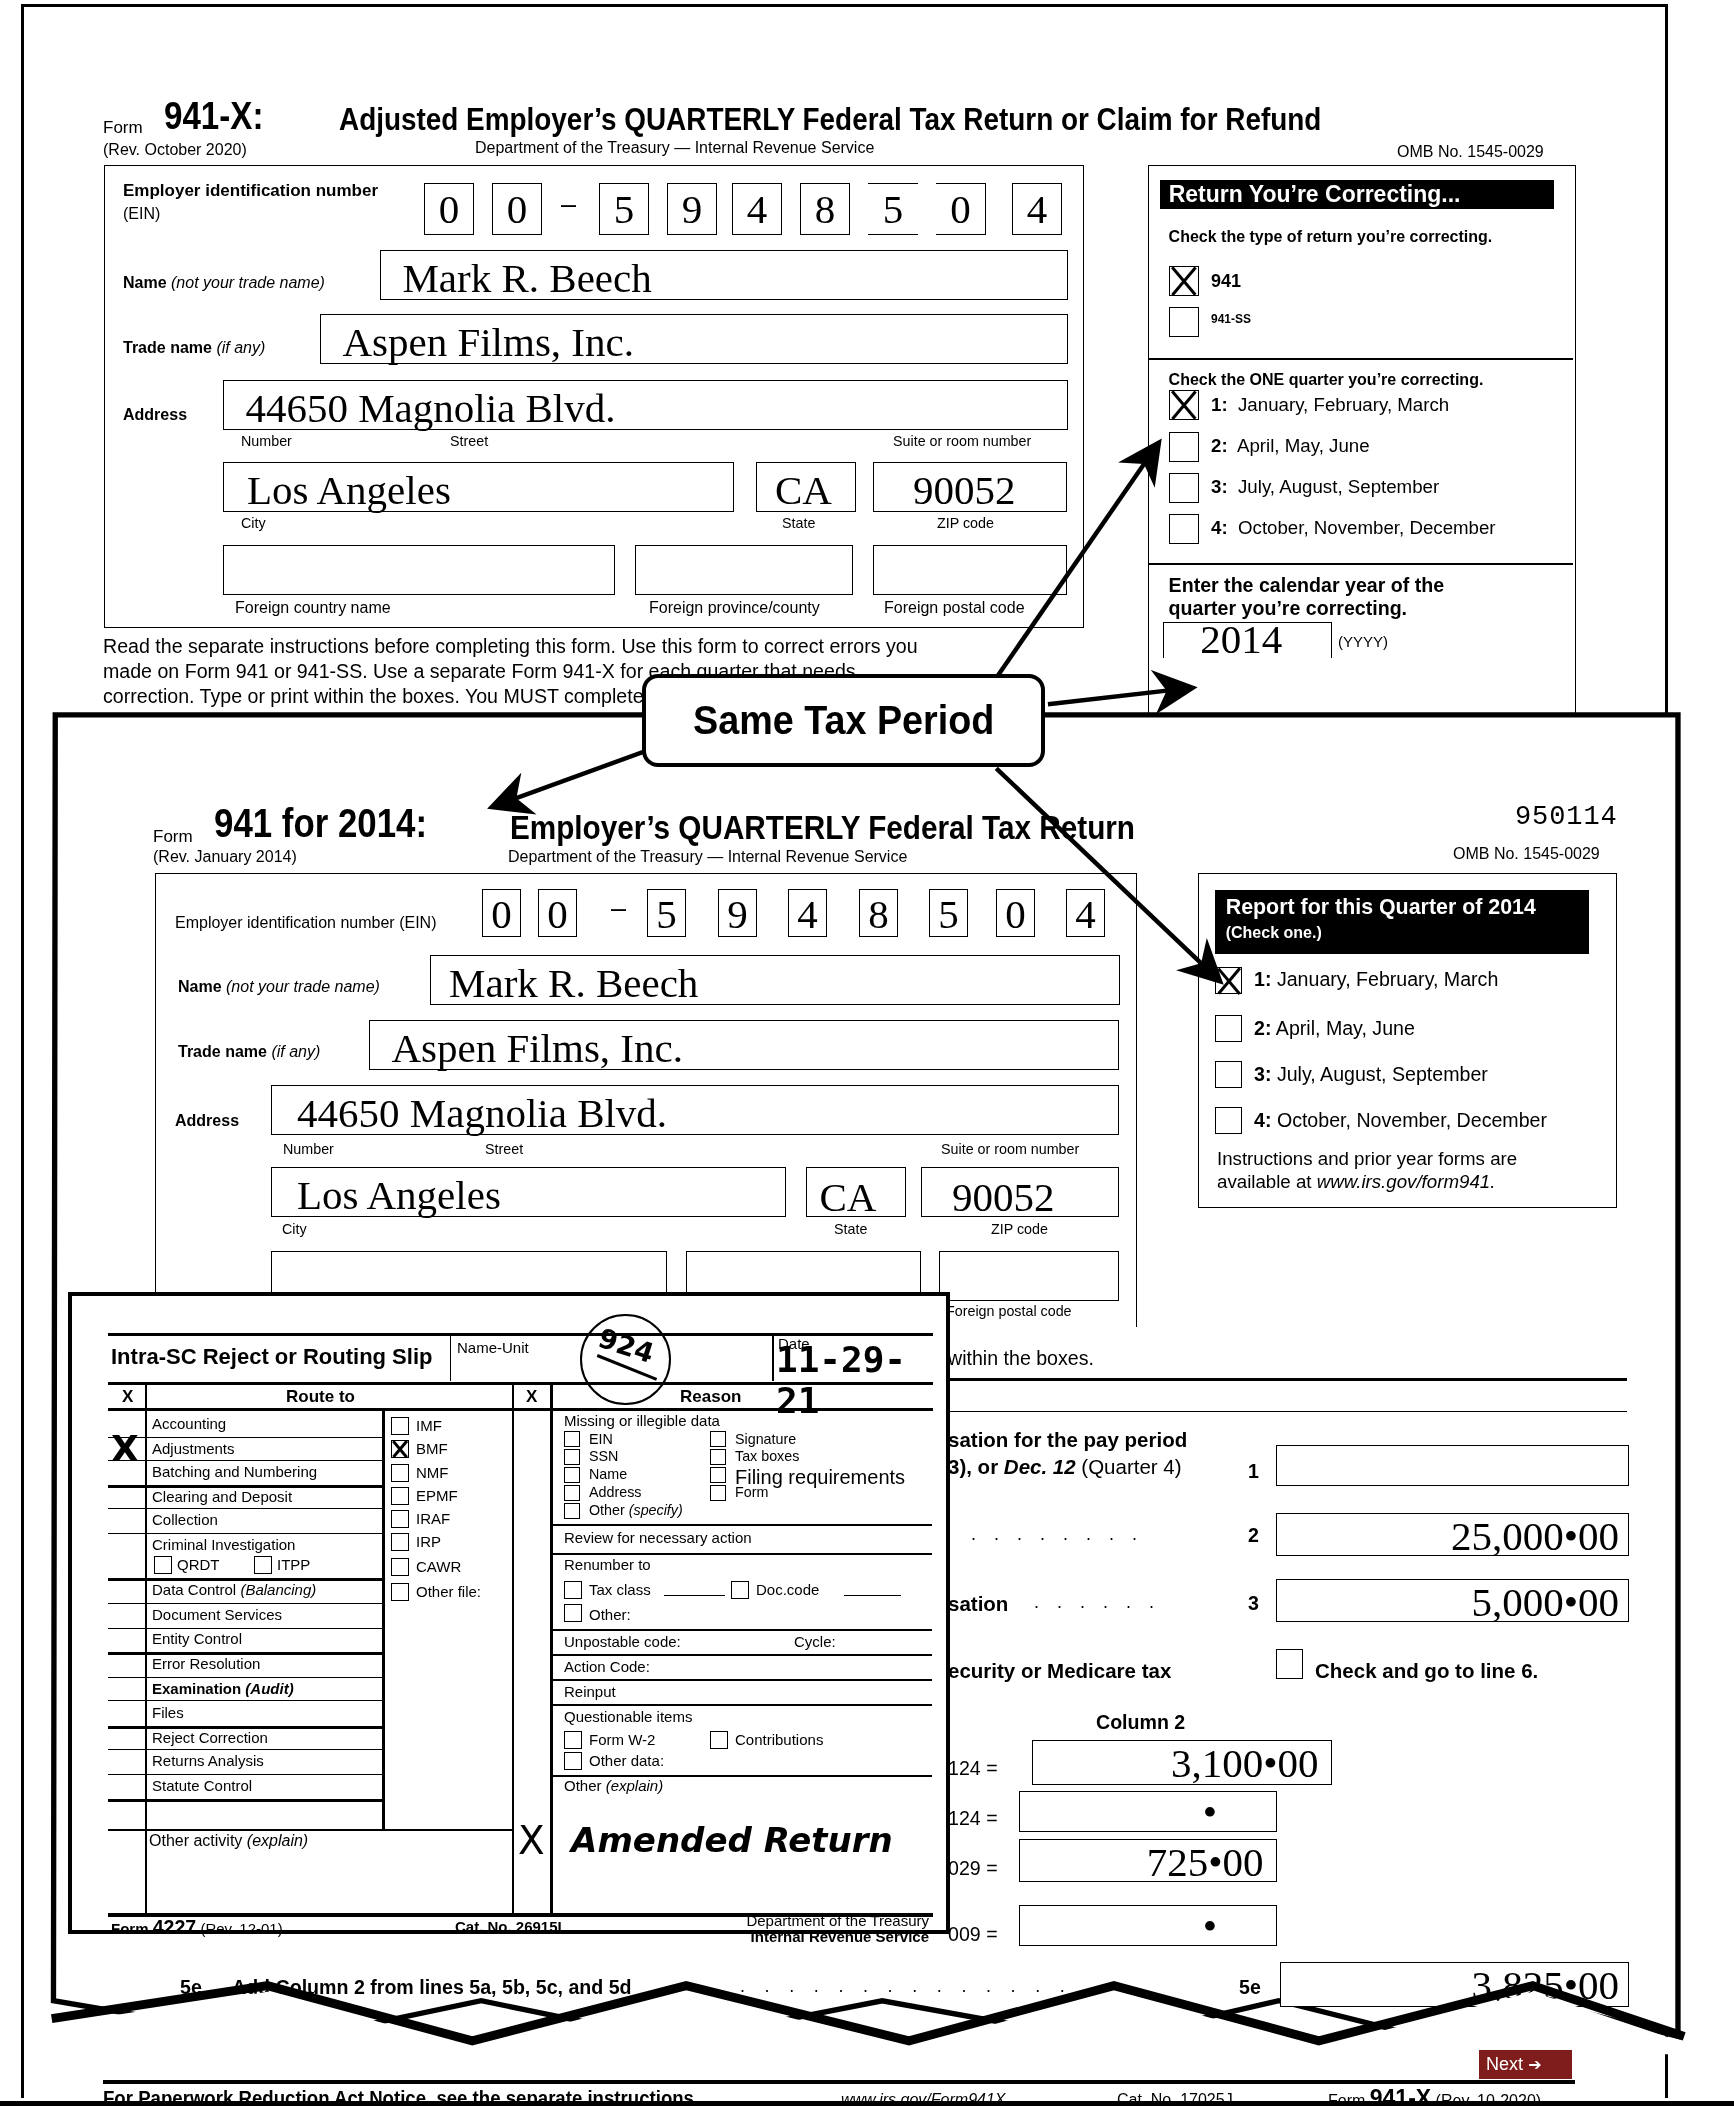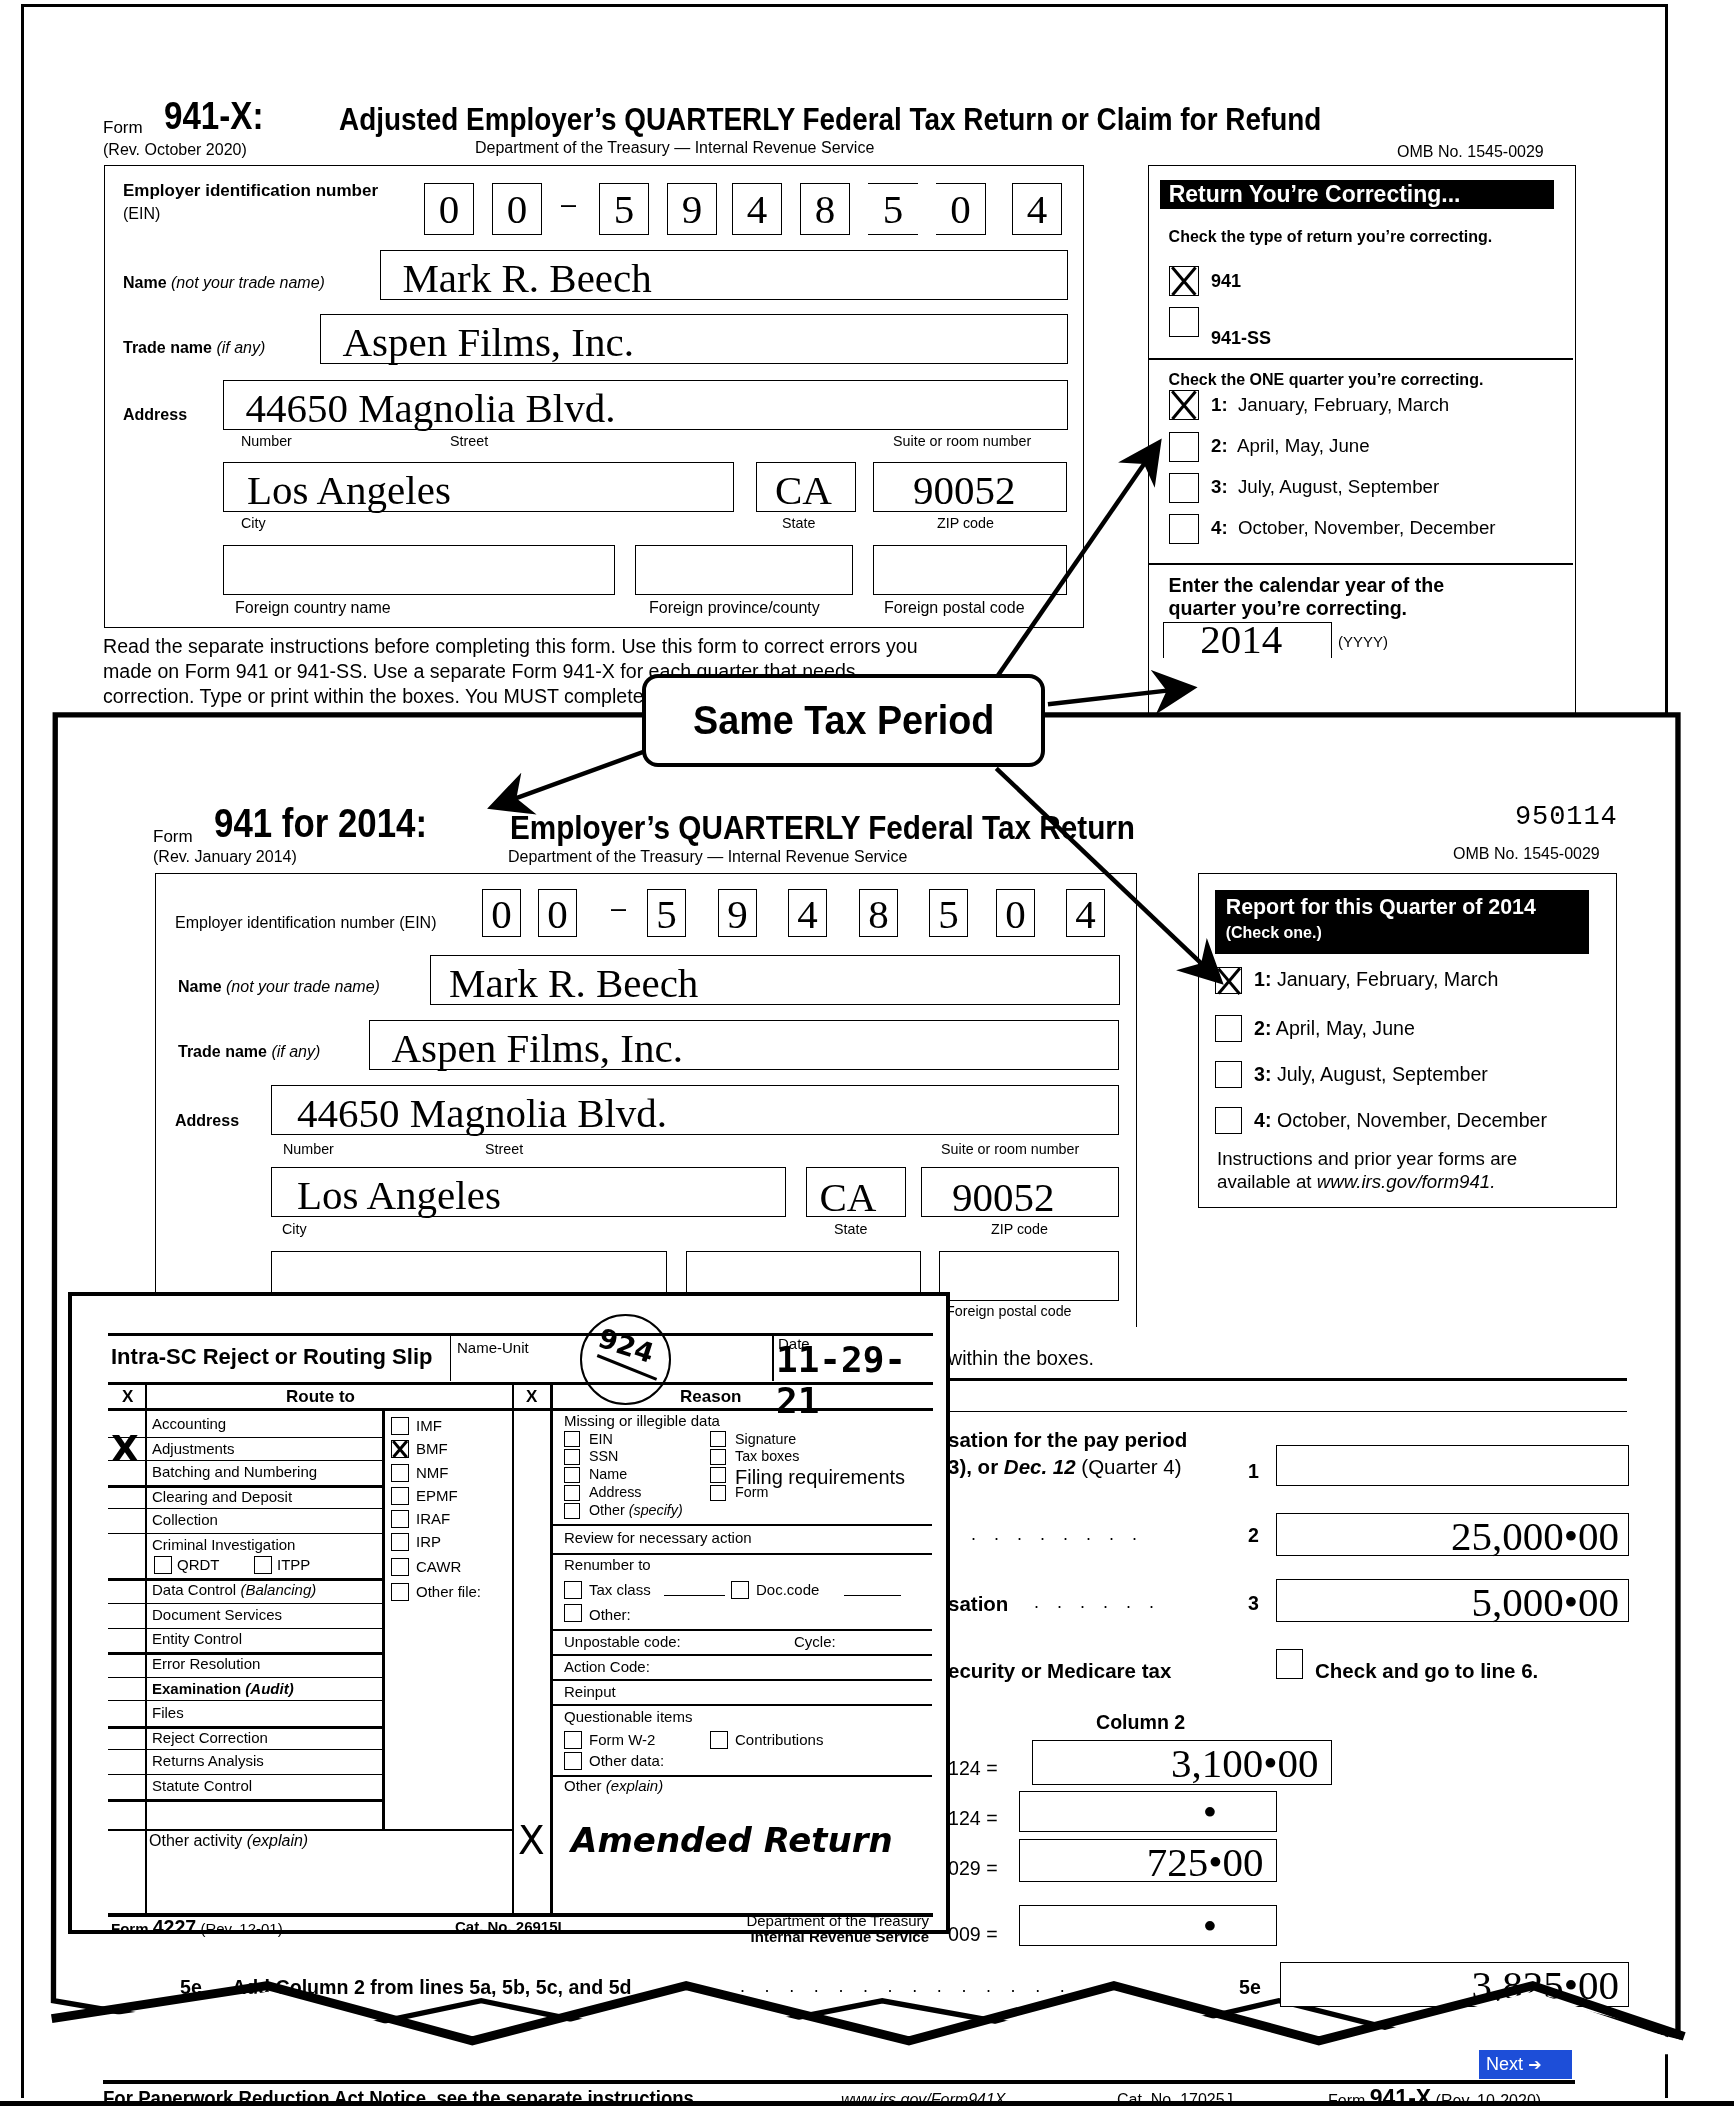--- a/index.html
+++ b/index.html
@@ -105,21 +105,21 @@
   <div>correction. Type or print within the boxes. You MUST complete all five pages. Do not attach this</div>
 </div>
 
 <div class="abs" style="left:1148px;top:165px;width:428px;height:552px;border:1.8px solid #000;border-bottom:none;box-sizing:border-box;background:#fff;">
   <div class="abs b" style="left:10.7px;top:14.3px;width:394px;height:28.5px;background:#000;color:#fff;font-size:23px;line-height:28.5px;padding-left:9px;box-sizing:border-box;">Return You’re Correcting...</div>
   <div class="abs b" style="left:19.6px;top:62px;font-size:16px;">Check the type of return you’re correcting.</div>
 
   <div class="cb chk" style="left:19.6px;top:100px;"></div>
   <div class="abs b" style="left:62px;top:105px;font-size:18px;">941</div>
   <div class="cb" style="left:19.6px;top:141px;"></div>
-  <div class="abs b" style="left:62px;top:162px;font-size:18px;">941-SS</div>
+  <div class="abs b" style="left:62px;top:146px;font-size:12px;">941-SS</div>
 
   <div class="hr" style="left:0;top:192px;width:424px;height:1.8px;"></div>
   <div class="abs b" style="left:19.6px;top:205px;font-size:16px;">Check the ONE quarter you’re correcting.</div>
 
   <div>
     <div class="cb chk" style="left:19.6px;top:224px;"></div>
     <div class="abs" style="left:62px;top:228px;font-size:18.7px;white-space:nowrap;"><span class="b">1:</span>&nbsp; <span>January, February, March</span></div>
   </div>
   <div>
     <div class="cb" style="left:19.6px;top:266px;"></div>
@@ -304,21 +304,21 @@
 <span class="abs b" style="left:1239px;top:1976px;font-size:19.6px;">5e</span>
 <div class="thin" style="left:1280px;top:1962px;width:349px;height:45px;">
   <span class="amount" style="right:9px;top:1.8px;"><span>3,825</span>•<span>00</span></span>
 </div>
 
 <svg class="abs" style="left:0;top:0;pointer-events:none;" width="1735" height="2107" viewBox="0 0 1947 2364">
   <polyline points="58,2265 300,2228 530,2290 770,2228 1020,2290 1250,2228 1480,2290 1720,2228 1890,2285" fill="none" stroke="#000" stroke-width="10"></polyline>
   <polygon points="58,2272 300,2235 530,2297 770,2235 1020,2297 1250,2235 1480,2297 1720,2235 1890,2292 1890,2305 58,2305" fill="#fff"></polygon>
 </svg>
 
-<div class="abs" style="left:1479px;top:2050px;width:93px;height:28.5px;background:#1d4ed8;color:#fff;font-size:18px;line-height:28.5px;padding-left:7.1px;box-sizing:border-box;">
+<div class="abs" style="left:1479px;top:2050px;width:93px;height:28.5px;background:#7f1d1d;color:#fff;font-size:18px;line-height:28.5px;padding-left:7.1px;box-sizing:border-box;">
   <span>Next</span>
   <span style="font-size:16px;">➔</span>
 </div>
 <div class="hr" style="left:103px;top:2080px;width:1472px;height:3.6px;"></div>
 <span class="abs b" style="left:103px;top:2087px;font-size:19.6px;transform:scaleX(0.95);transform-origin:left;white-space:nowrap;">For Paperwork Reduction Act Notice, see the separate instructions.</span>
 <span class="abs i" style="left:841px;top:2091px;font-size:16px;">www.irs.gov/Form941X</span>
 <span class="abs" style="left:1117px;top:2091px;font-size:16px;">Cat. No. 17025J</span>
 <span class="abs" style="left:1328px;top:2085px;font-size:16px;white-space:nowrap;"><span>Form</span> <span class="b" style="font-size:23px;">941-X</span> <span>(Rev. 10-2020)</span></span>
 <div class="hr" style="left:0;top:2101px;width:1735px;height:5.3px;"></div>
 

